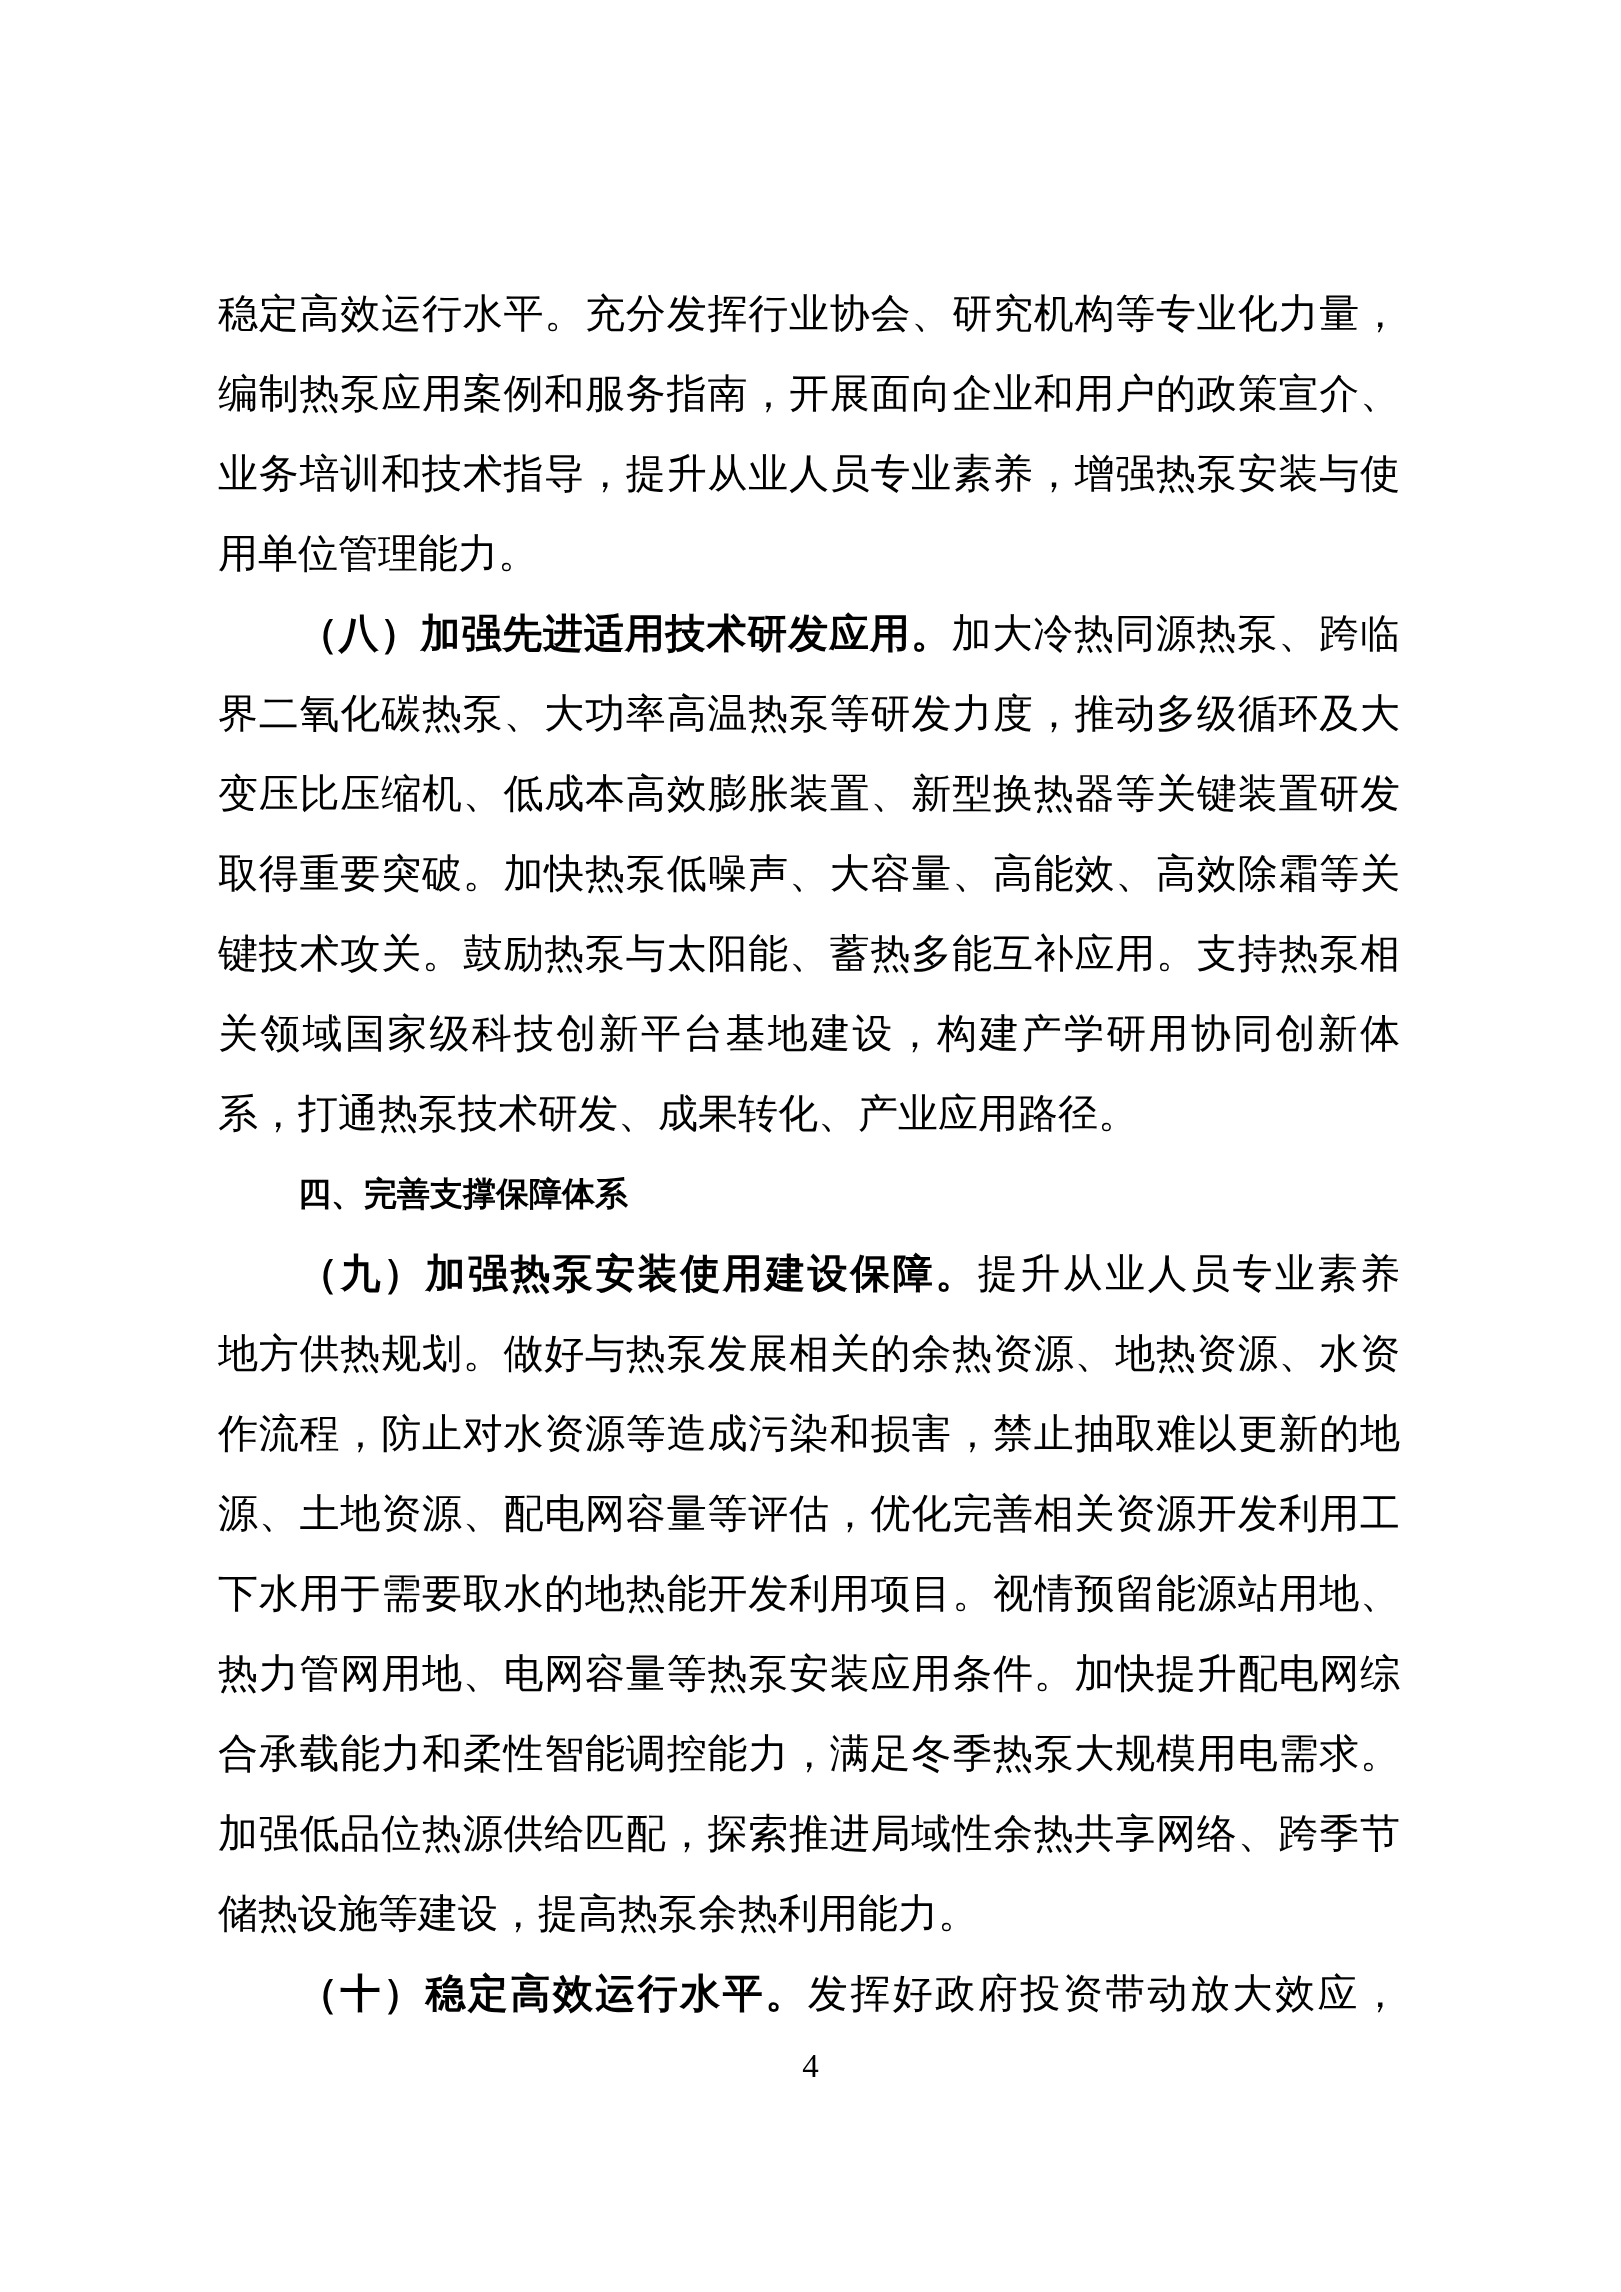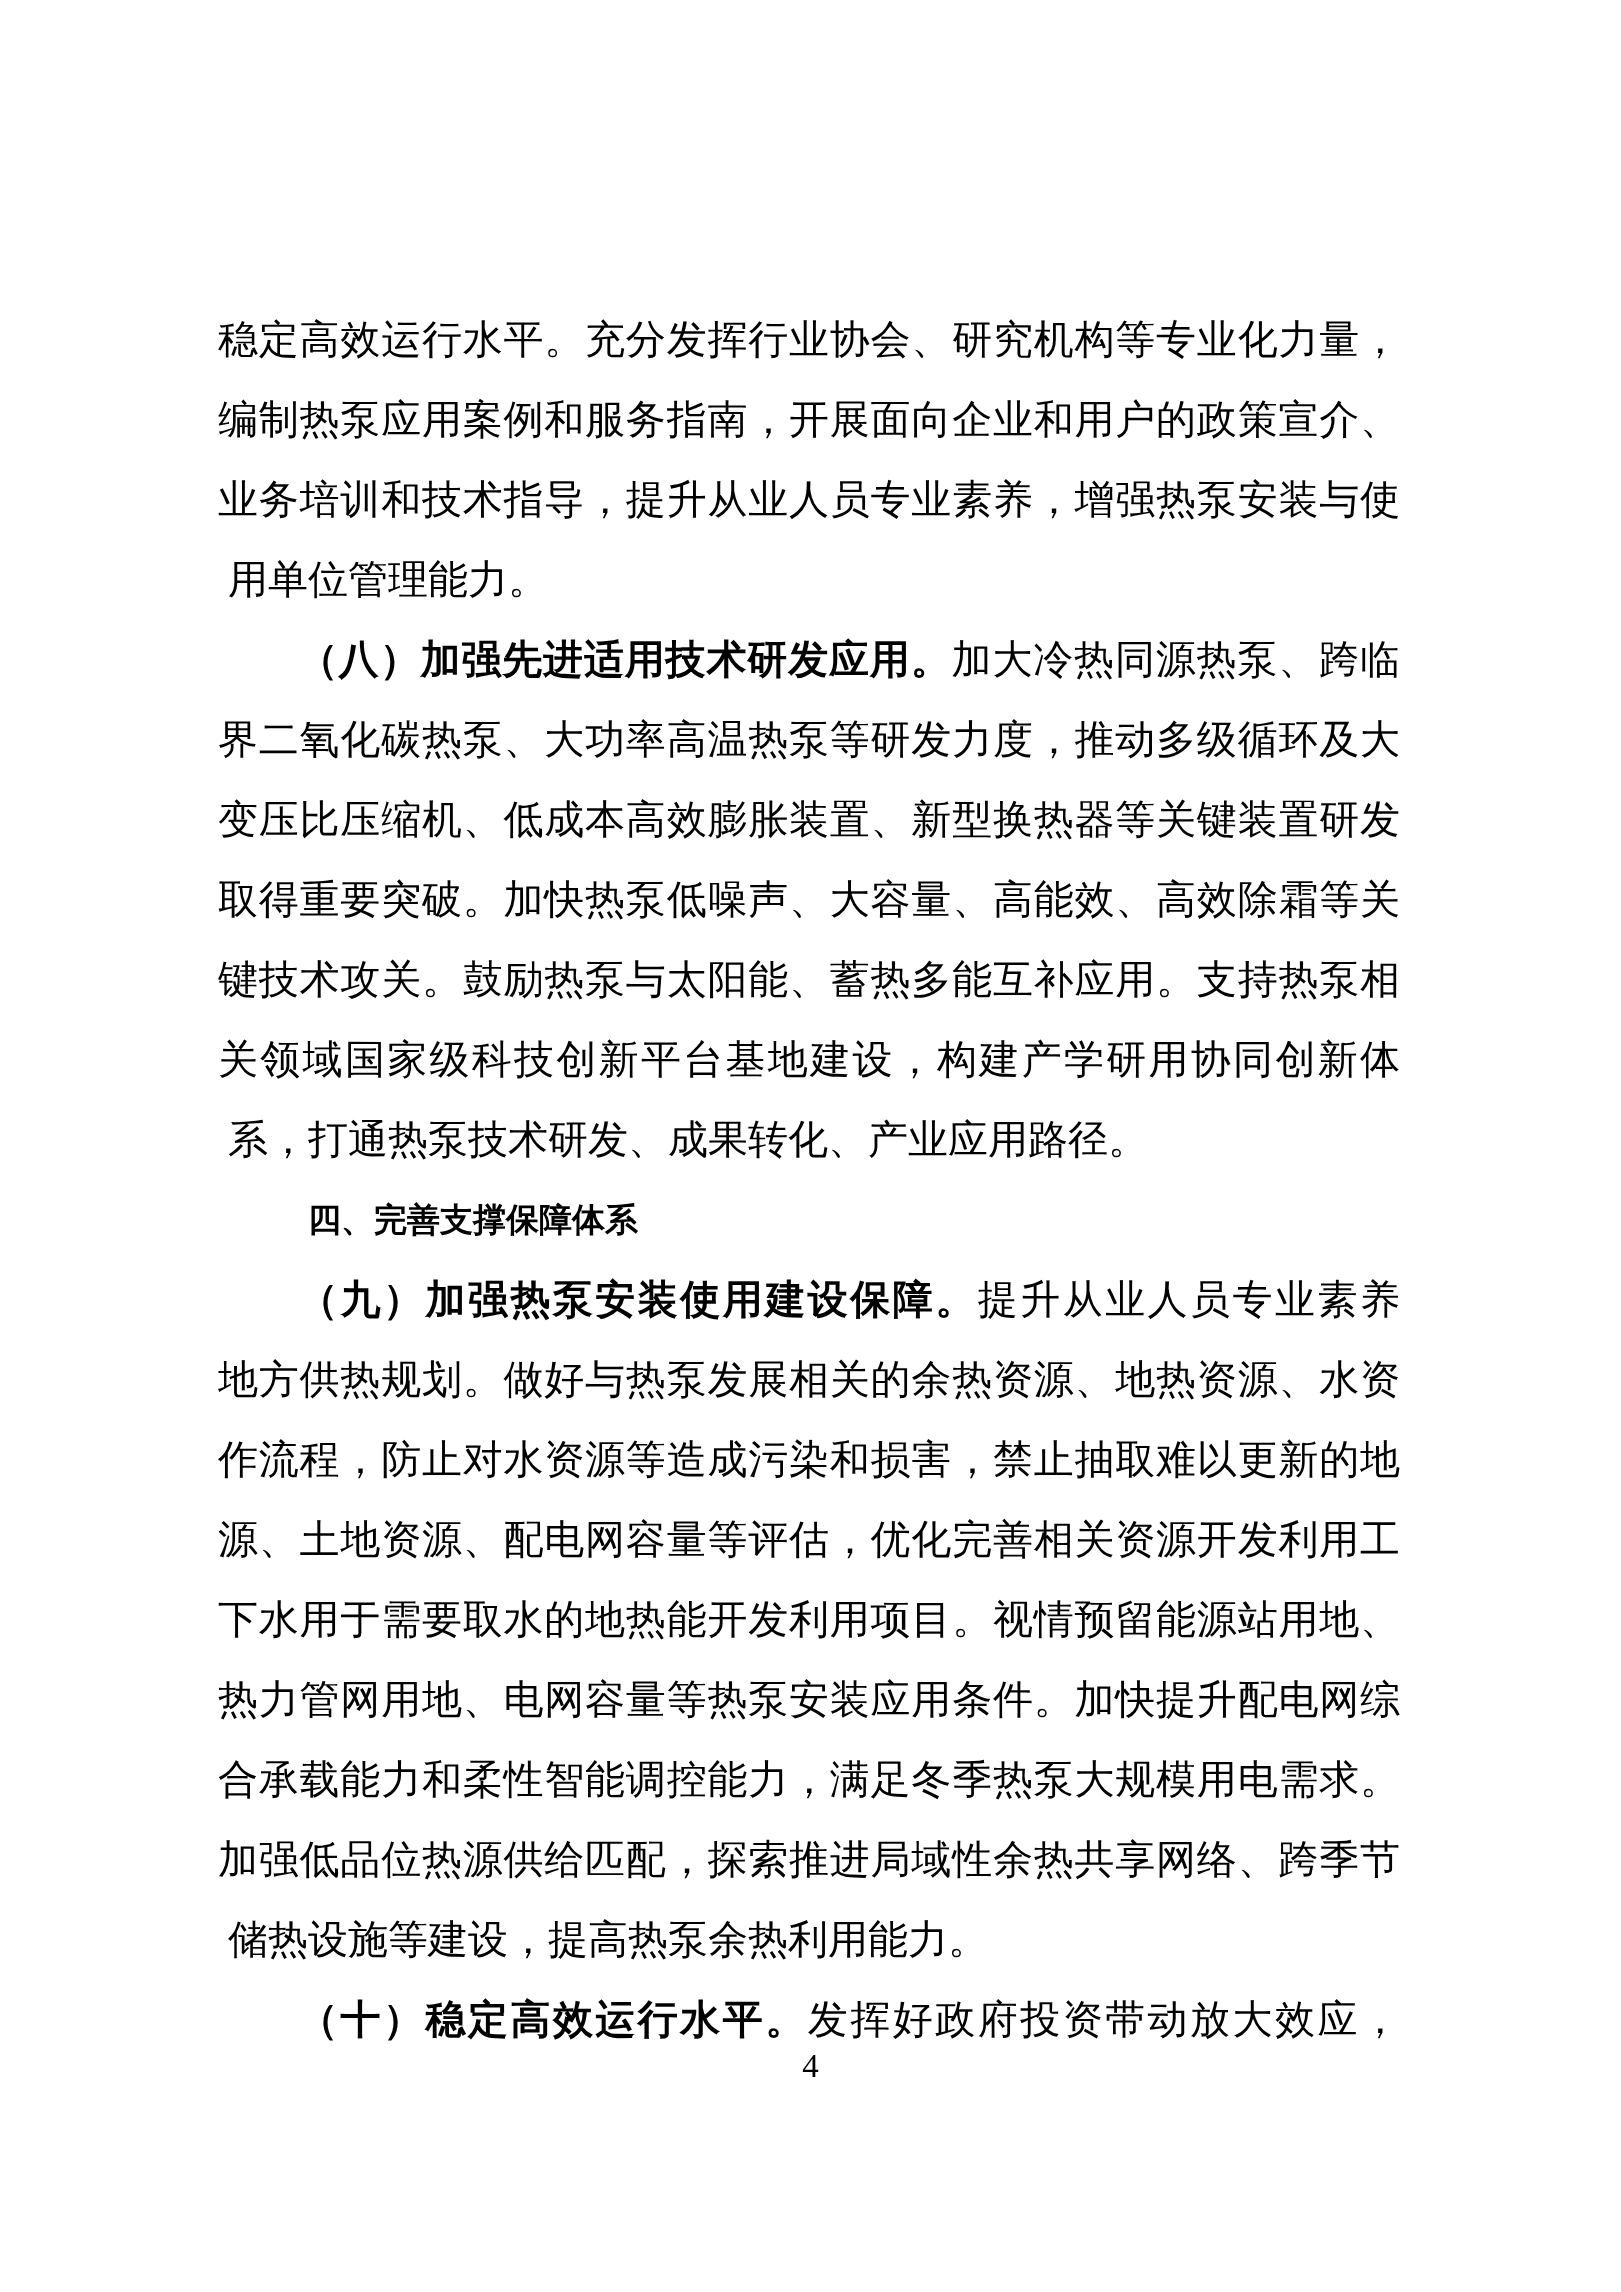--- a/index.html
+++ b/index.html
@@ -12,40 +12,39 @@
     width: 1621px;
     height: 2293px;
     background: #ffffff;
     overflow: hidden;
     font-family: "Liberation Serif", "DejaVu Serif", serif;
     color: #000000;
   }
   .doc-body {
     position: absolute;
     left: 218px;
-    top: 300px;
+    top: 274px;
     width: 1182px;
   }
   .line {
     height: 80px;
     line-height: 80px;
     font-size: 40px;
     letter-spacing: 0;
     white-space: normal;
     overflow: visible;
   }
   .line.justify {
     text-align: justify;
     text-align-last: justify;
     text-justify: inter-character;
   }
   .line.last {
     text-align: left;
     text-align-last: left;
-    margin-left: 10px;
   }
   .line.indent {
     text-indent: 80px;
   }
   .line.heading {
     font-family: "Liberation Sans", "DejaVu Sans", sans-serif;
     font-weight: 700;
     font-size: 33px;
   }
   .lead {

